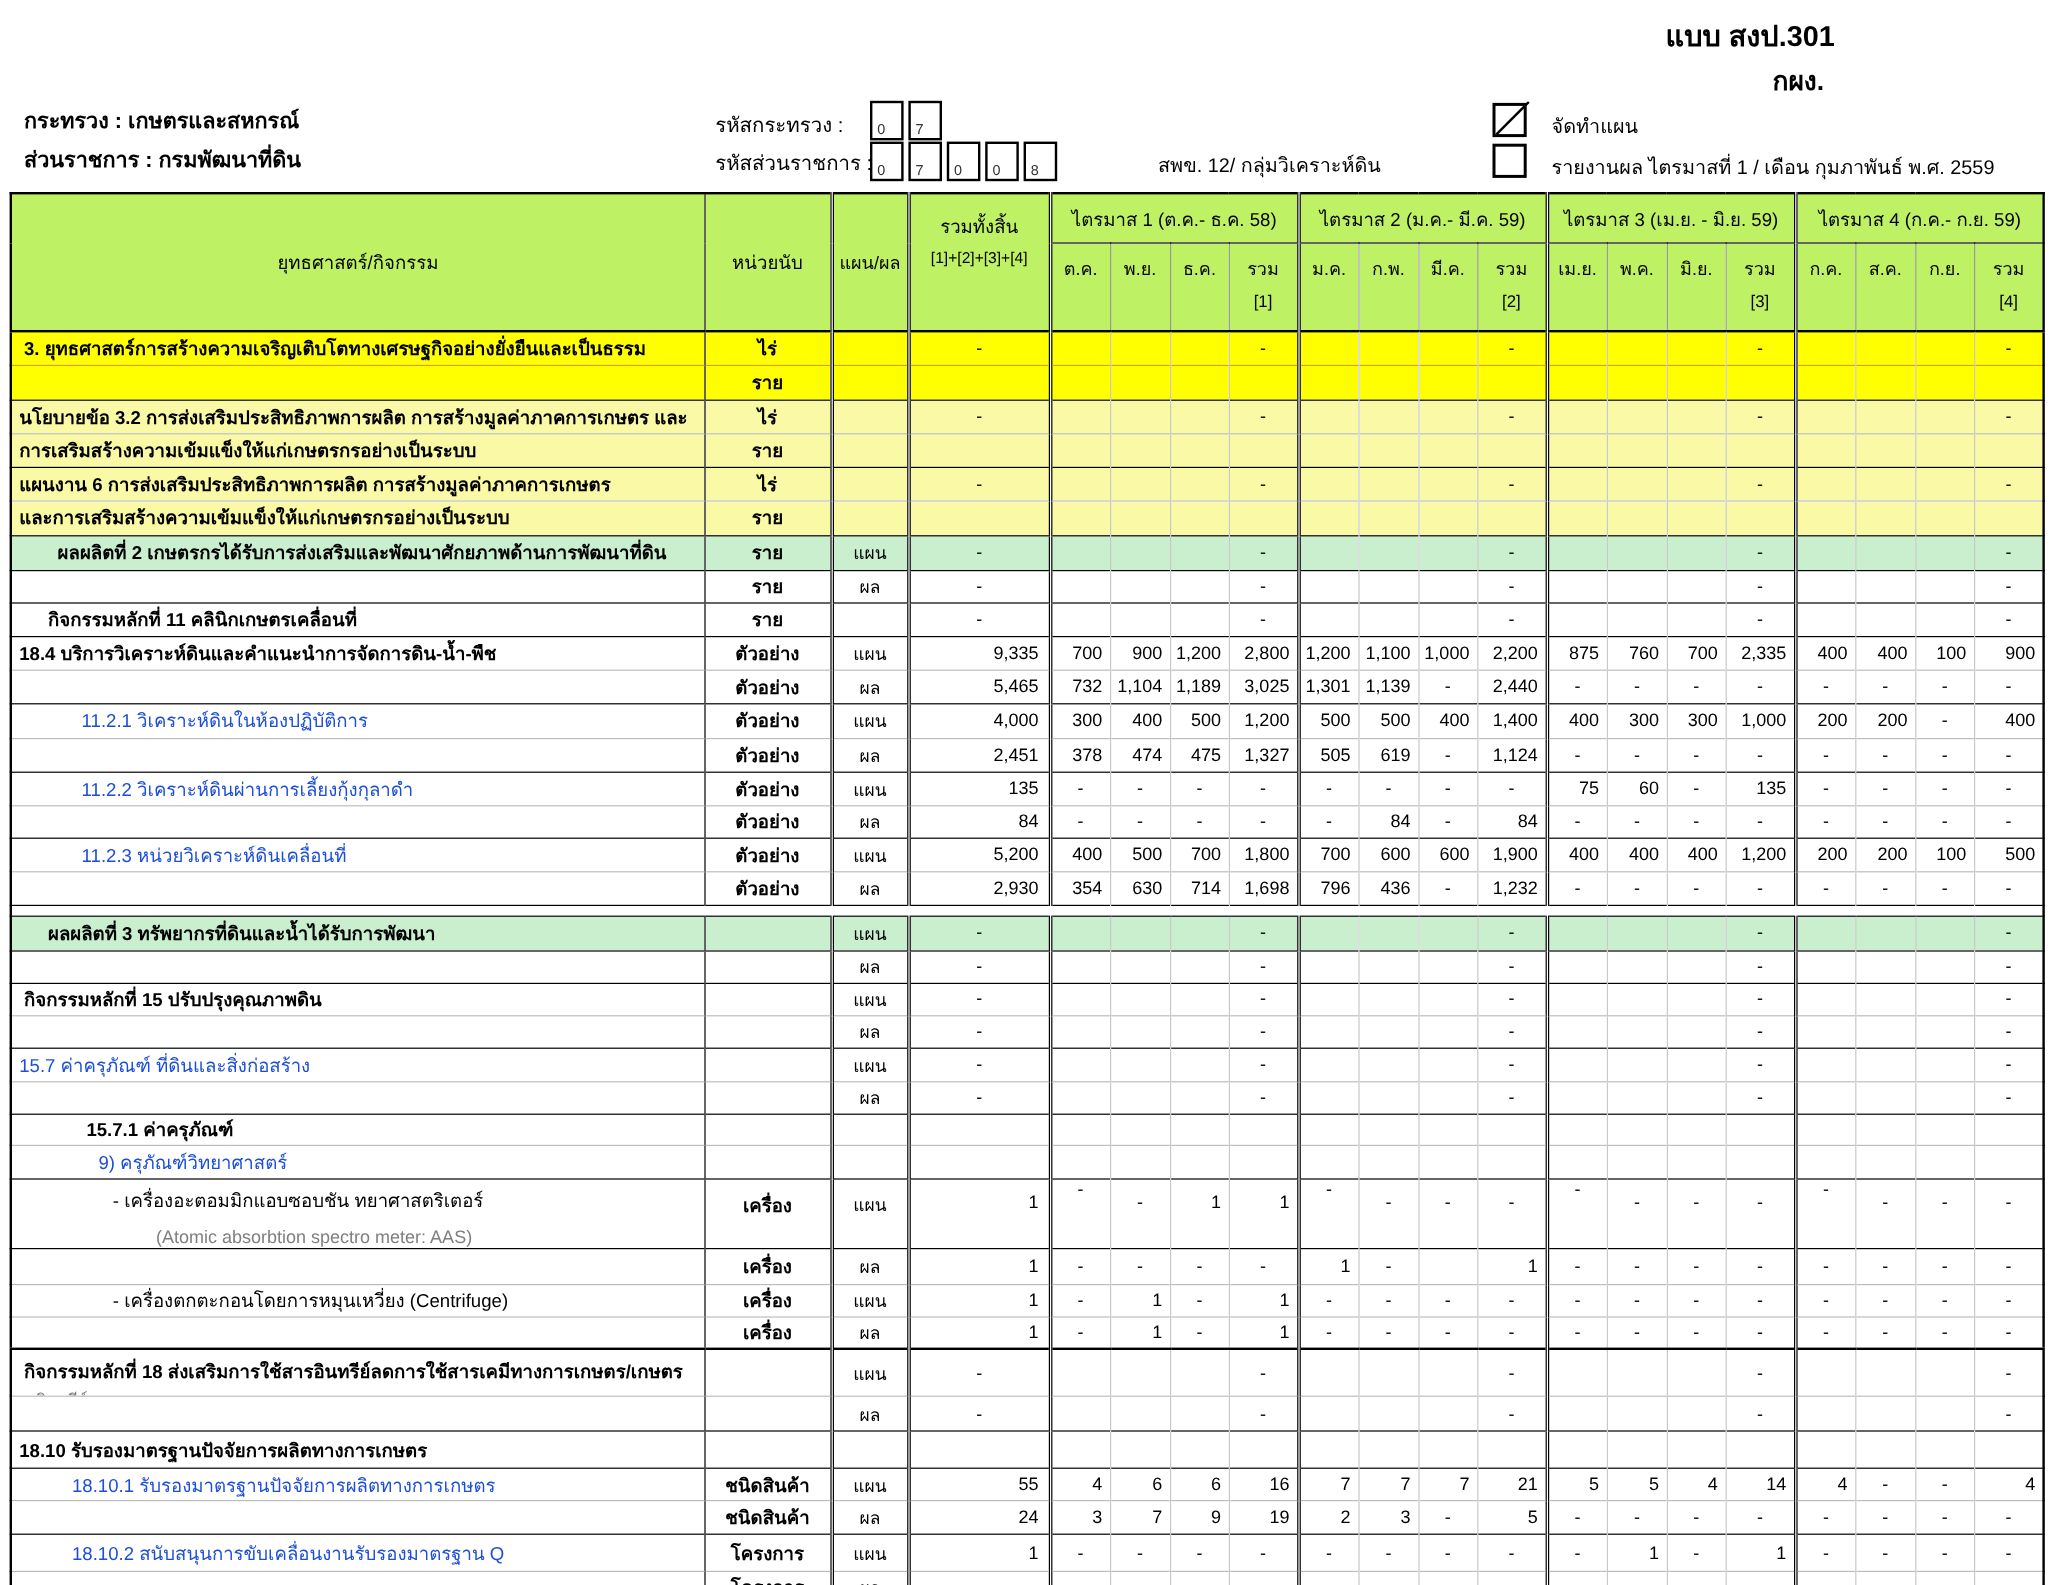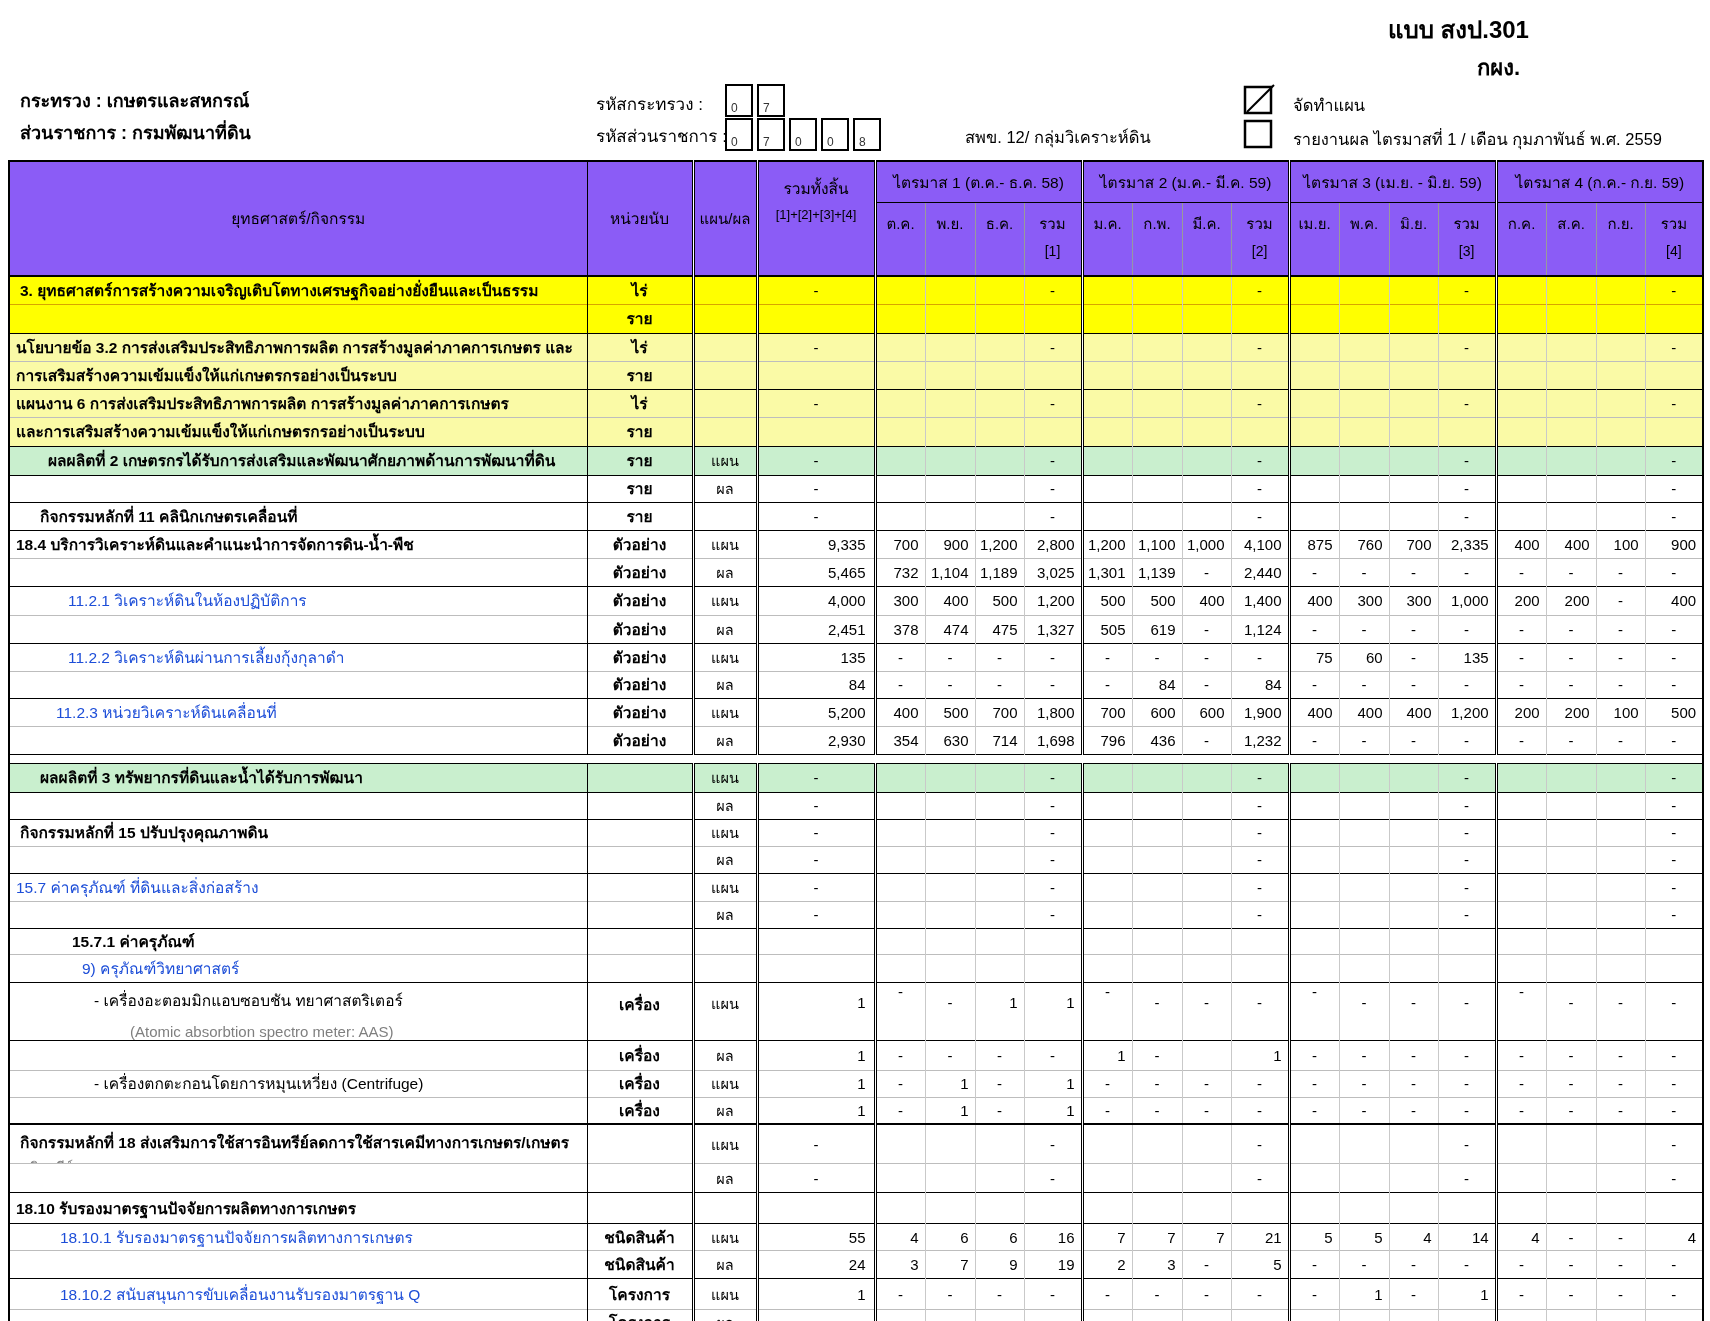--- a/index.html
+++ b/index.html
@@ -21,21 +21,21 @@
   .cb-plan{left:1243px;top:84px;}
   .cb-plan-label{left:1293px;top:92px;font-size:16.5px;}
   .cb-report{left:1243px;top:118px;}
   .cb-report-label{left:1293px;top:126px;font-size:16.5px;}
   .codebox{display:inline-block;width:24px;height:29px;border:2px solid #000;margin-right:4px;position:relative;vertical-align:top;background:#fff;}
   .codebox .dg{position:absolute;left:4px;bottom:0;font-size:12px;color:#333;}
 
   
   table{position:absolute;left:8px;top:160px;width:1694px;border-collapse:collapse;table-layout:fixed;border:2px solid #000;}
   th,td{padding:0;vertical-align:middle;font-weight:normal;overflow:hidden;}
-  thead th{font-size:15.5px;background:#8b5cf6;}
+  thead th{font-size:15.5px;background:#bef264;}
   .h-act,.h-unit,.h-pp,.h-total{border-bottom:2px solid #000;}
   .h-unit{border-left:1px solid #000;}
   .h-pp{border-left:3px double #000;font-size:15px;}
   .h-total{border-left:3px double #000;vertical-align:top;padding-top:14px;}
   .h-total .tsub{font-size:13px;margin-top:6px;}
   .qhead{border-left:3px double #000;border-bottom:1px solid #000;height:40px;}
   .mhead,.shead{border-bottom:2px solid #000;vertical-align:top;padding-top:9px;height:63px;font-size:15px;}
   .mhead{border-left:1px solid #9a9a9a;}
   .mhead.dblL{border-left:3px double #000;}
   .shead{border-left:1px solid #9a9a9a;}
@@ -396,21 +396,21 @@
           <td class="unit">ตัวอย่าง</td>
           <td class="pp">แผน</td>
           <td class="total num">9,335</td>
           <td class="dblL num">700</td>
           <td class="c num">900</td>
           <td class="c num">1,200</td>
           <td class="c num">2,800</td>
           <td class="dblL num">1,200</td>
           <td class="c num">1,100</td>
           <td class="c num">1,000</td>
-          <td class="c num">4,100</td>
+          <td class="c num">2,200</td>
           <td class="dblL num">875</td>
           <td class="c num">760</td>
           <td class="c num">700</td>
           <td class="c num">2,335</td>
           <td class="dblL num">400</td>
           <td class="c num">400</td>
           <td class="c num">100</td>
           <td class="c num">900</td>
         </tr>
         <tr class="bt-g" style="height: 28px;">
@@ -528,21 +528,21 @@
           <td class="c dash">-</td>
           <td class="c dash">-</td>
           <td class="c dash">-</td>
           <td class="dblL dash">-</td>
           <td class="c dash">-</td>
           <td class="c dash">-</td>
           <td class="c dash">-</td>
         </tr>
         <tr class="bt-k" style="height: 28px;">
           <td class="act">
-            <div class="l1 gray" style="padding-left: 46px;">11.2.3 หน่วยวิเคราะห์ดินเคลื่อนที่</div>
+            <div class="l1 gray" style="padding-left: 58px;">11.2.3 หน่วยวิเคราะห์ดินเคลื่อนที่</div>
           </td>
           <td class="unit">ตัวอย่าง</td>
           <td class="pp">แผน</td>
           <td class="total num">5,200</td>
           <td class="dblL num">400</td>
           <td class="c num">500</td>
           <td class="c num">700</td>
           <td class="c num">1,800</td>
           <td class="dblL num">700</td>
           <td class="c num">600</td>

